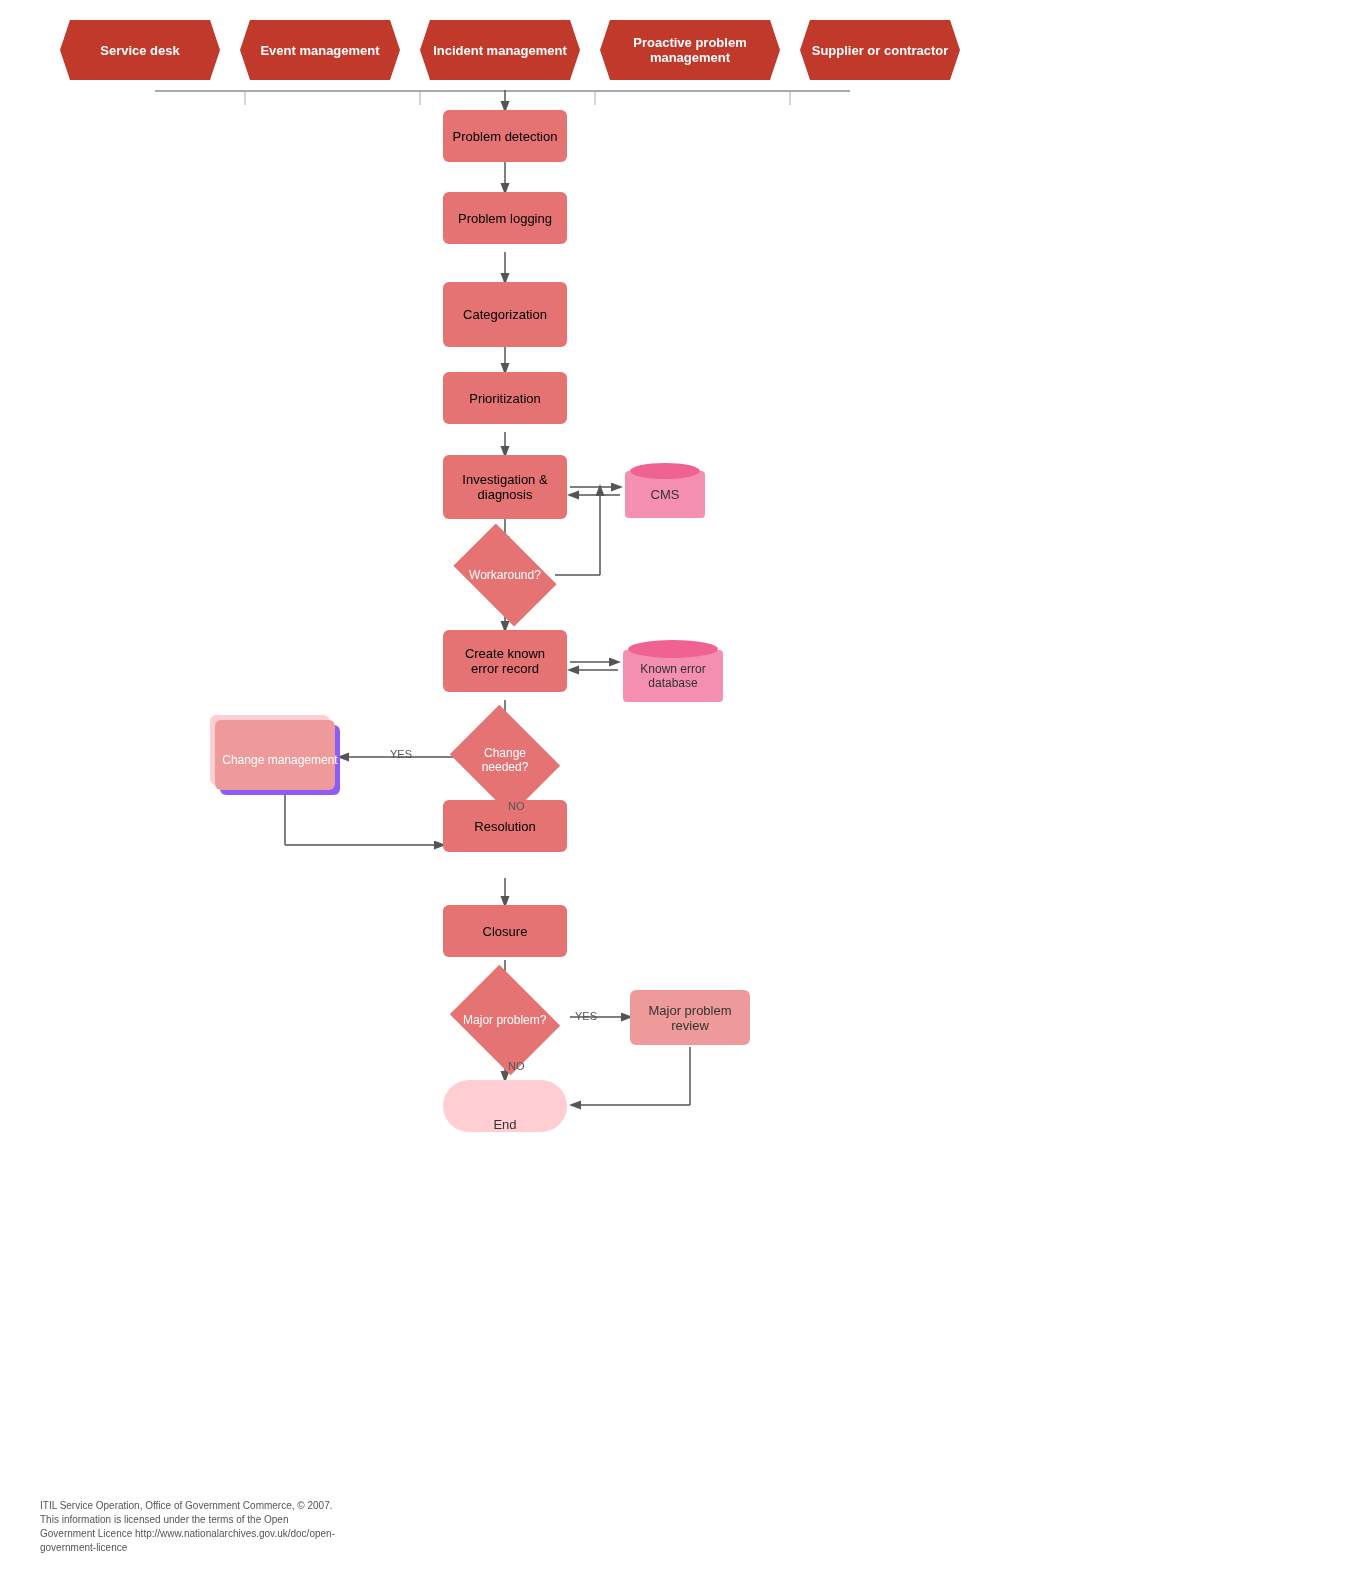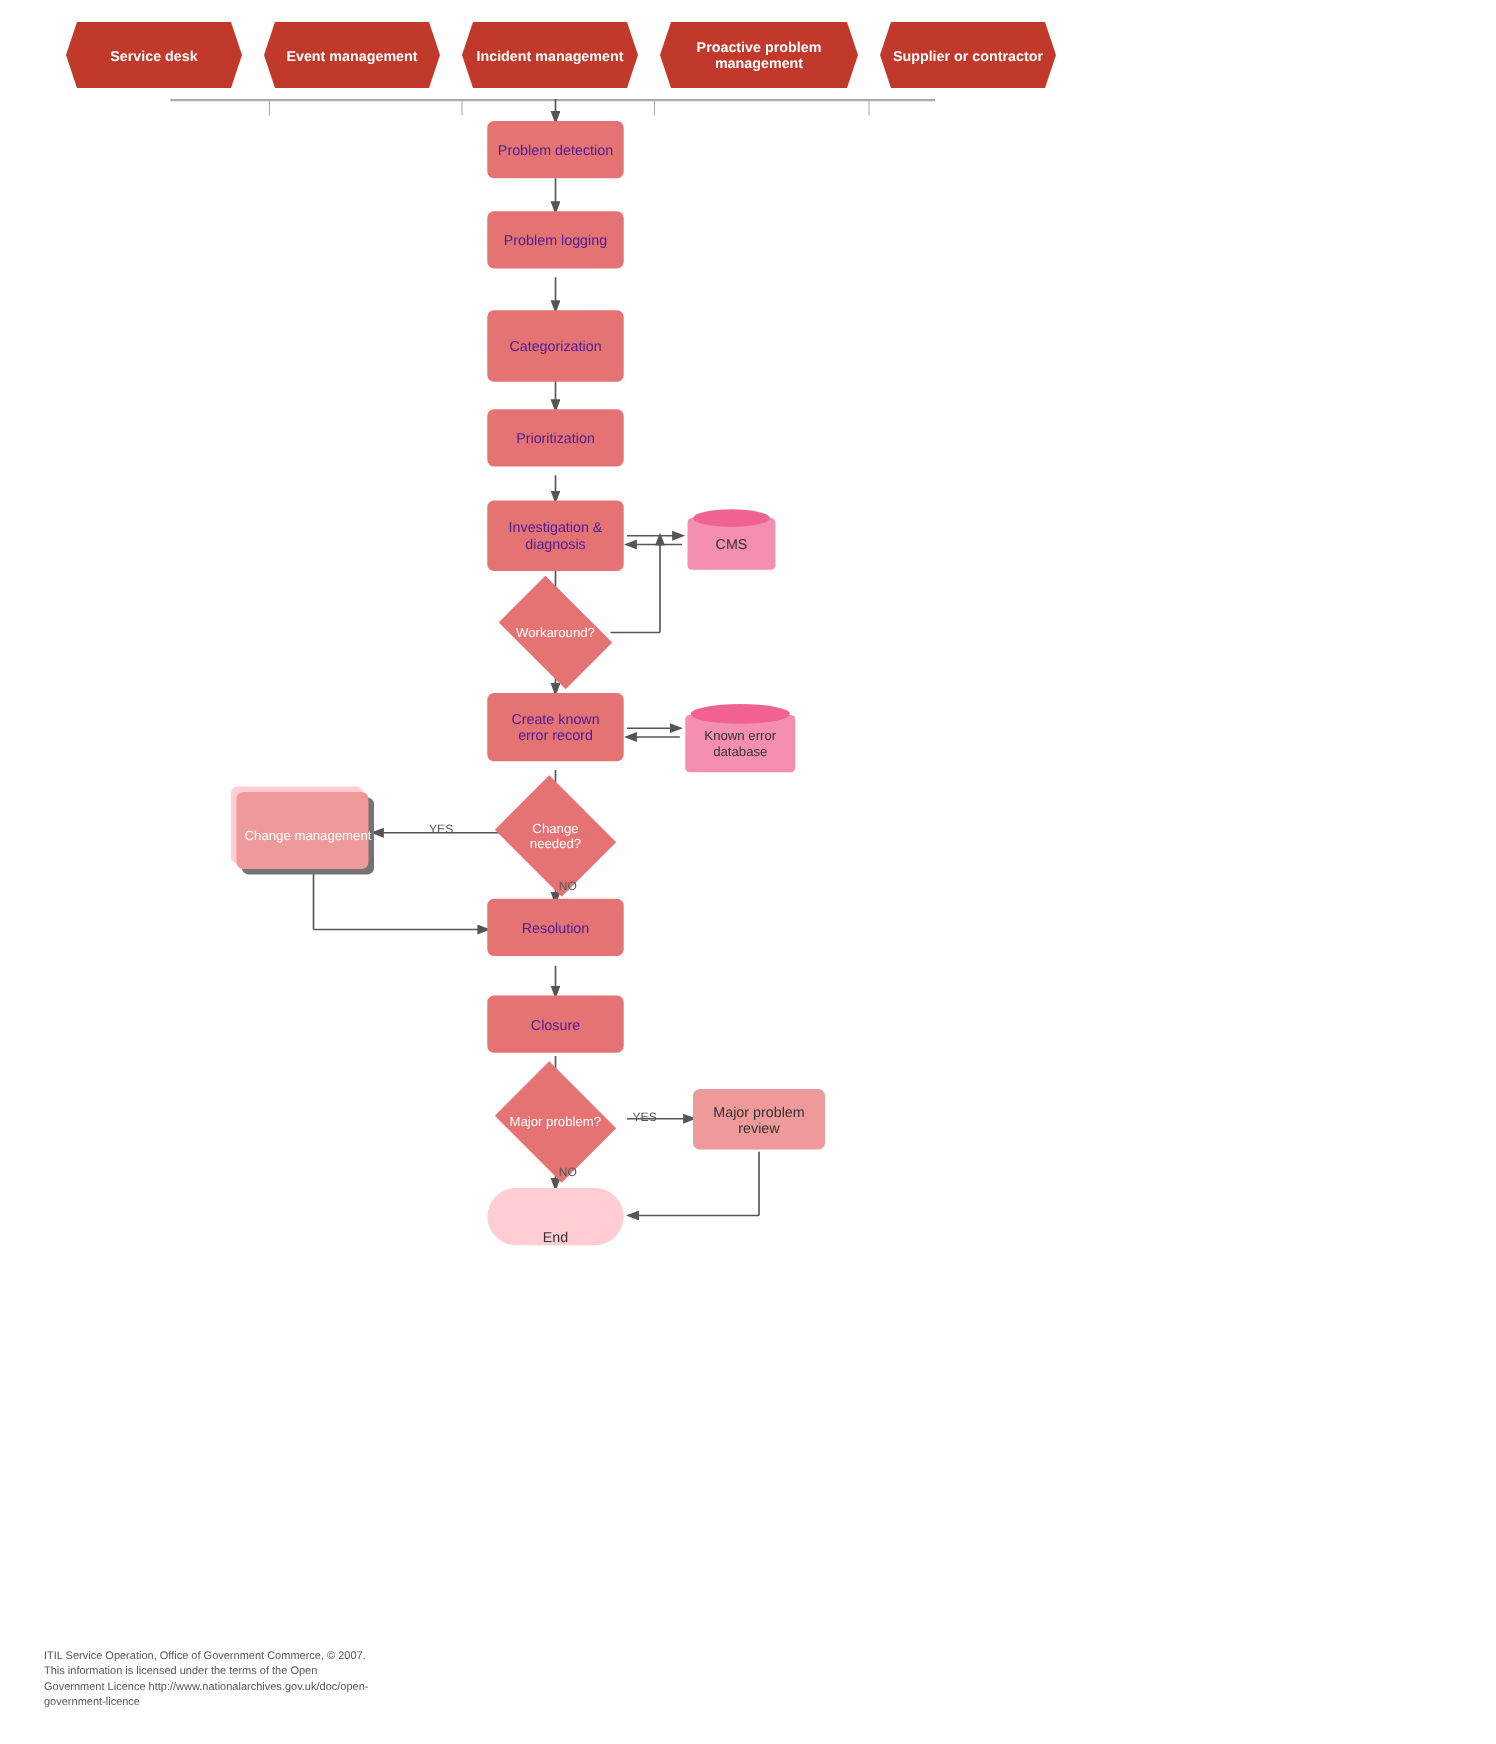--- a/index.html
+++ b/index.html
@@ -42,21 +42,21 @@
     .swimlane-event { background: #c0392b; left: 240px; width: 160px; }
     .swimlane-incident { background: #c0392b; left: 420px; width: 160px; }
     .swimlane-proactive { background: #c0392b; left: 600px; width: 180px; }
     .swimlane-supplier { background: #c0392b; left: 800px; width: 160px; }
 
     
     .process-box {
       position: absolute;
       background: #e57373;
       border-radius: 6px;
-      color: #4c1d95;
+      color: #000000;
       display: flex;
       align-items: center;
       justify-content: center;
       text-align: center;
       font-size: 13px;
       padding: 4px 8px;
     }
     
     .diamond {
       position: absolute;
@@ -84,21 +84,21 @@
     }
     
     .arrow-label {
       position: absolute;
       font-size: 11px;
       color: #555;
     }
     
     .change-mgmt {
       position: absolute;
-      background: #737373;
+      background: #8b5cf6;
       border-radius: 6px;
       color: #fff;
       display: flex;
       align-items: center;
       justify-content: center;
       text-align: center;
       font-size: 12px;
     }
     .change-mgmt::before {
       content: '';
@@ -267,21 +267,21 @@
   </div>
 
   <div class="diamond" style="left: 462px; top: 725px; width: 86px; height: 70px;">
     <span class="diamond-label">Change needed?</span>
   </div>
 
   <div class="change-mgmt" style="left: 220px; top: 725px; width: 120px; height: 70px; z-index: 3;">
     <span>Change management</span>
   </div>
 
-  <div class="process-box" style="left: 443px; top: 817px; width: 124px; height: 52px;">
+  <div class="process-box" style="left: 443px; top: 800px; width: 124px; height: 52px;">
     <span>Resolution</span>
   </div>
 
   <div class="process-box" style="left: 443px; top: 905px; width: 124px; height: 52px;">
     <span>Closure</span>
   </div>
 
   <div class="diamond" style="left: 462px; top: 985px; width: 86px; height: 70px;">
     <span class="diamond-label">Major problem?</span>
   </div>

